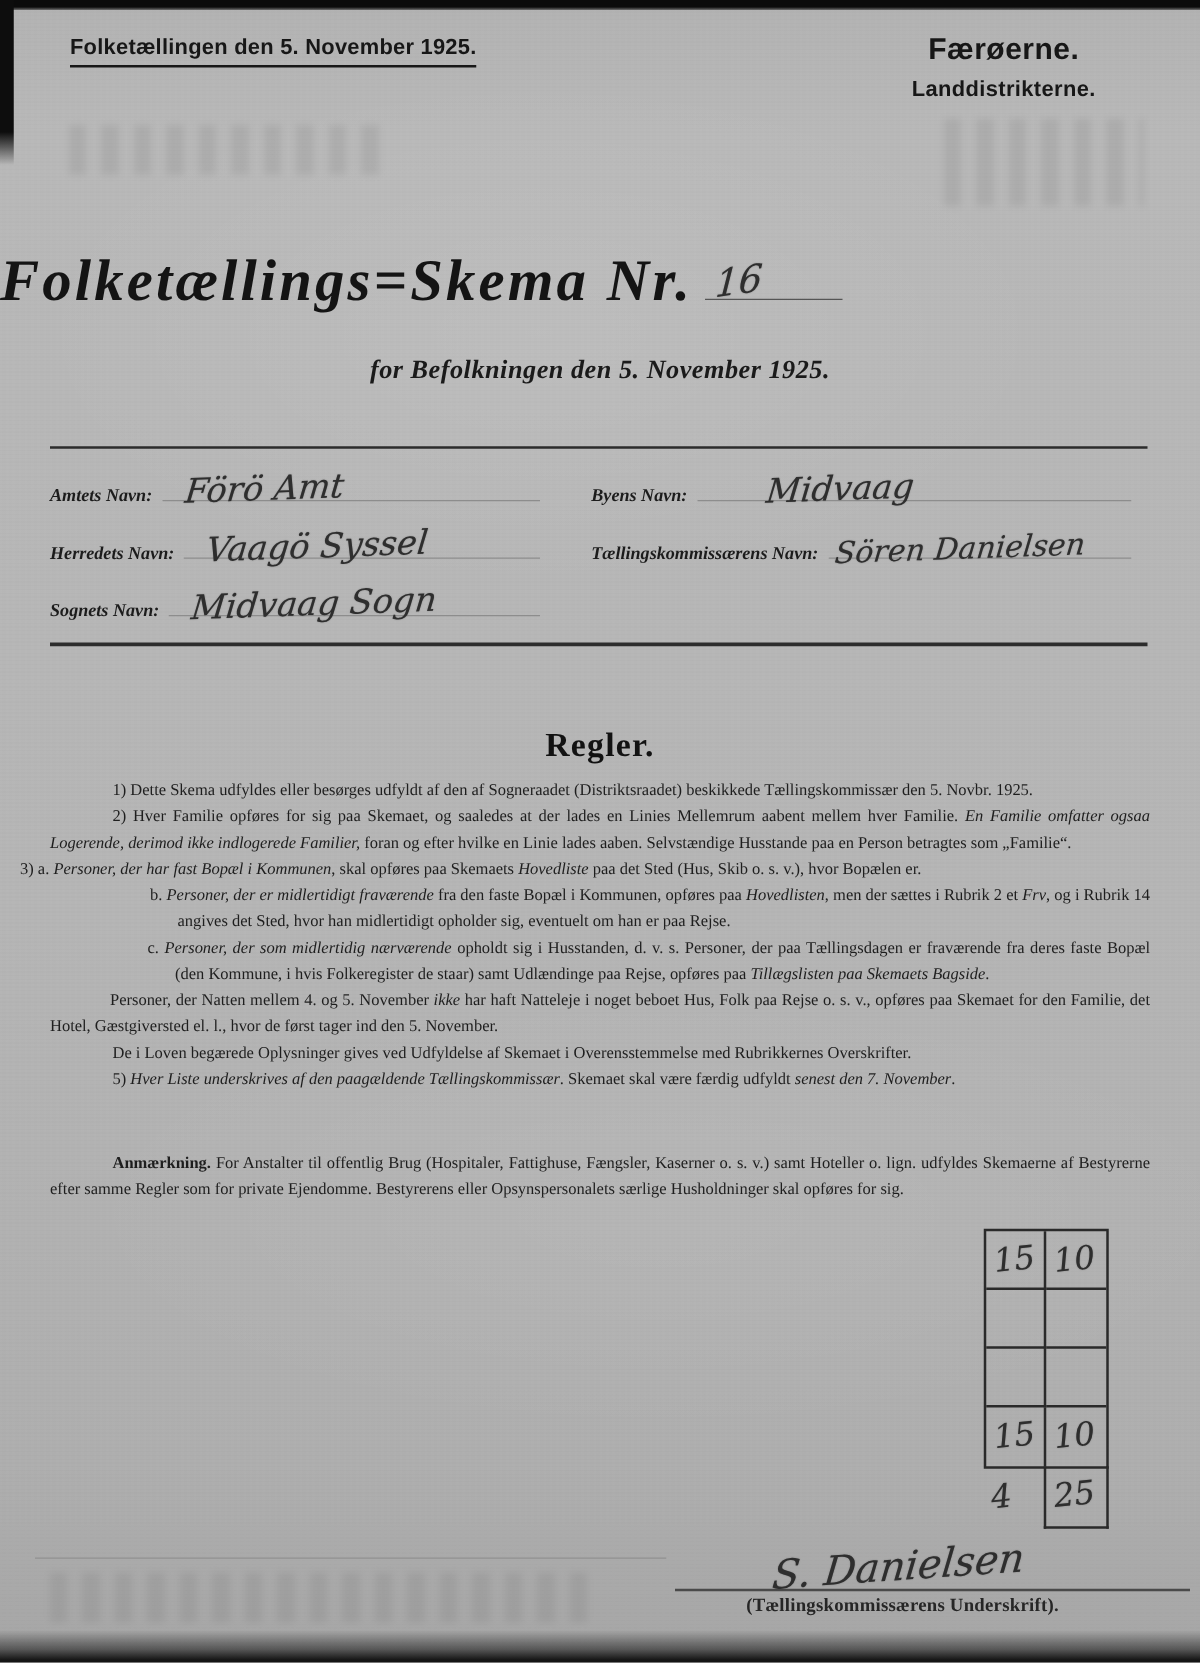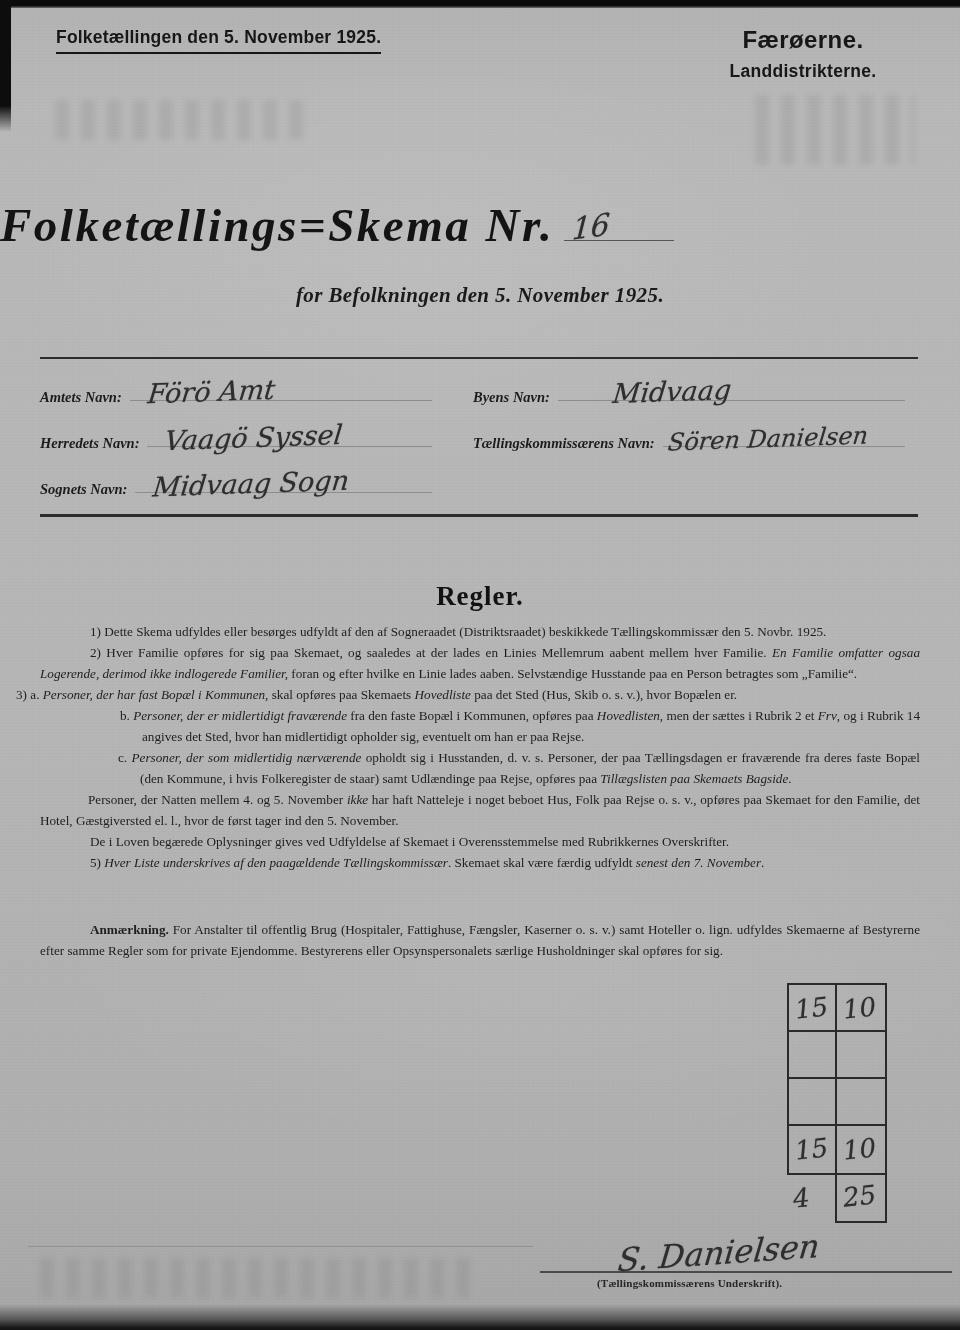--- a/index.html
+++ b/index.html
@@ -64,21 +64,21 @@
   .tcell:nth-child(7),.tcell:nth-child(8){border-bottom:none;}
   .tnum{position:absolute;left:6px;top:8px;font-size:26px;transform:rotate(-6deg);}
   .tally-footer{position:relative;width:100px;height:48px;}
   .tfoot-left{position:absolute;left:0;top:0;width:48px;height:46px;}
   .tfoot-right{position:absolute;left:48px;top:-2px;width:48px;height:48px;border:2px solid #2a2a2a;border-top:none;}
 
   
   .sig-faint-line{position:absolute;left:28px;top:1246px;width:505px;height:1px;background:#777;opacity:.5;}
   .sig-line{position:absolute;left:540px;top:1271px;width:412px;height:1.5px;background:#4a4a4a;}
   .sig-hand{position:absolute;left:618px;top:1234px;font-size:32px;transform:rotate(-4deg) skewX(-10deg);}
-  .sig-caption{position:absolute;left:597px;top:1277px;font-size:11px;font-weight:bold;color:#262626;letter-spacing:.2px;}
+  .sig-caption{position:absolute;left:597px;top:1277px;font-size:15px;font-weight:bold;color:#262626;letter-spacing:.2px;}
 </style>
 </head>
 <body>
 
 <div class="paper">
   <div class="grain"></div>
 
   <div class="smudge" style="left:55px;top:100px;width:260px;height:40px;"></div>
   <div class="smudge" style="left:755px;top:95px;width:160px;height:70px;"></div>
   <div class="smudge" style="left:40px;top:1258px;width:430px;height:40px;"></div>

